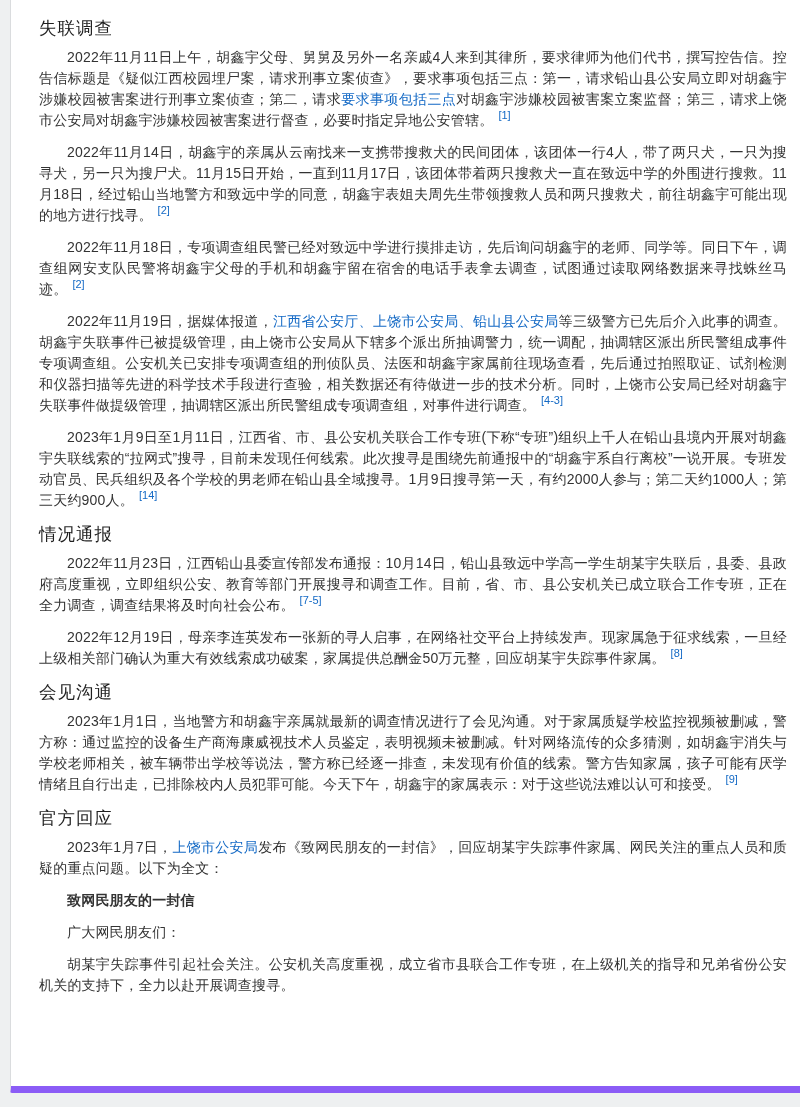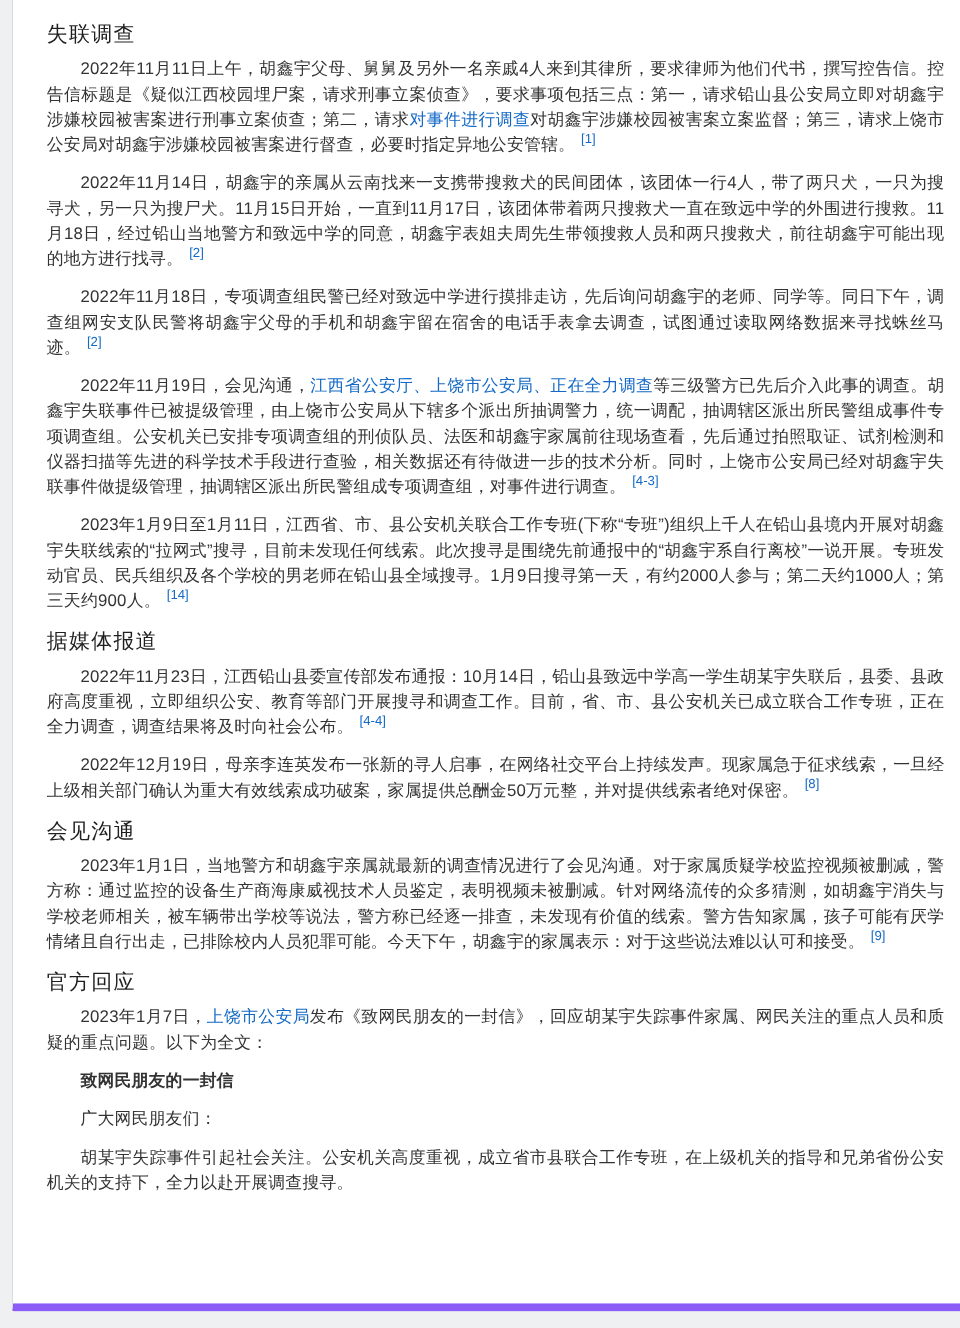--- a/index.html
+++ b/index.html
@@ -57,28 +57,28 @@
     cursor: pointer;
     letter-spacing: 0;
   }
 </style>
 </head>
 <body>
 
 <div class="card">
   <div class="article">
       <h2 class="section-heading">失联调查</h2>
-      <p><span>2022年11月11日上午，胡鑫宇父母、舅舅及另外一名亲戚4人来到其律所，要求律师为他们代书，撰写控告信。控告信标题是《疑似江西校园埋尸案，请求刑事立案侦查》，要求事项包括三点：第一，请求铅山县公安局立即对胡鑫宇涉嫌校园被害案进行刑事立案侦查；第二，请求</span><a class="lnk">对事件进行调查</a><span>对胡鑫宇涉嫌校园被害案立案监督；第三，请求上饶市公安局对胡鑫宇涉嫌校园被害案进行督查，必要时指定异地公安管辖。</span><sup class="ref">[1]</sup></p>
+      <p><span>2022年11月11日上午，胡鑫宇父母、舅舅及另外一名亲戚4人来到其律所，要求律师为他们代书，撰写控告信。控告信标题是《疑似江西校园埋尸案，请求刑事立案侦查》，要求事项包括三点：第一，请求铅山县公安局立即对胡鑫宇涉嫌校园被害案进行刑事立案侦查；第二，请求</span><a class="lnk">要求事项包括三点</a><span>对胡鑫宇涉嫌校园被害案立案监督；第三，请求上饶市公安局对胡鑫宇涉嫌校园被害案进行督查，必要时指定异地公安管辖。</span><sup class="ref">[1]</sup></p>
       <p><span>2022年11月14日，胡鑫宇的亲属从云南找来一支携带搜救犬的民间团体，该团体一行4人，带了两只犬，一只为搜寻犬，另一只为搜尸犬。11月15日开始，一直到11月17日，该团体带着两只搜救犬一直在致远中学的外围进行搜救。11月18日，经过铅山当地警方和致远中学的同意，胡鑫宇表姐夫周先生带领搜救人员和两只搜救犬，前往胡鑫宇可能出现的地方进行找寻。</span><sup class="ref">[2]</sup></p>
       <p><span>2022年11月18日，专项调查组民警已经对致远中学进行摸排走访，先后询问胡鑫宇的老师、同学等。同日下午，调查组网安支队民警将胡鑫宇父母的手机和胡鑫宇留在宿舍的电话手表拿去调查，试图通过读取网络数据来寻找蛛丝马迹。</span><sup class="ref">[2]</sup></p>
-      <p><span>2022年11月19日，会见沟通，</span><a class="lnk">江西省公安厅、</a><a class="lnk">上饶市公安局、</a><a class="lnk">正在全力调查</a><span>等三级警方已先后介入此事的调查。胡鑫宇失联事件已被提级管理，由上饶市公安局从下辖多个派出所抽调警力，统一调配，抽调辖区派出所民警组成事件专项调查组。公安机关已安排专项调查组的刑侦队员、法医和胡鑫宇家属前往现场查看，先后通过拍照取证、试剂检测和仪器扫描等先进的科学技术手段进行查验，相关数据还有待做进一步的技术分析。同时，上饶市公安局已经对胡鑫宇失联事件做提级管理，抽调辖区派出所民警组成专项调查组，对事件进行调查。</span><sup class="ref">[4-3]</sup></p>
+      <p><span>2022年11月19日，据媒体报道，</span><a class="lnk">江西省公安厅、</a><a class="lnk">上饶市公安局、</a><a class="lnk">铅山县公安局</a><span>等三级警方已先后介入此事的调查。胡鑫宇失联事件已被提级管理，由上饶市公安局从下辖多个派出所抽调警力，统一调配，抽调辖区派出所民警组成事件专项调查组。公安机关已安排专项调查组的刑侦队员、法医和胡鑫宇家属前往现场查看，先后通过拍照取证、试剂检测和仪器扫描等先进的科学技术手段进行查验，相关数据还有待做进一步的技术分析。同时，上饶市公安局已经对胡鑫宇失联事件做提级管理，抽调辖区派出所民警组成专项调查组，对事件进行调查。</span><sup class="ref">[4-3]</sup></p>
       <p><span>2023年1月9日至1月11日，江西省、市、县公安机关联合工作专班(下称“专班”)组织上千人在铅山县境内开展对胡鑫宇失联线索的“拉网式”搜寻，目前未发现任何线索。此次搜寻是围绕先前通报中的“胡鑫宇系自行离校”一说开展。专班发动官员、民兵组织及各个学校的男老师在铅山县全域搜寻。1月9日搜寻第一天，有约2000人参与；第二天约1000人；第三天约900人。</span><sup class="ref">[14]</sup></p>
-      <h2 class="section-heading">据媒体报道</h2>
-      <p><span>2022年11月23日，江西铅山县委宣传部发布通报：10月14日，铅山县致远中学高一学生胡某宇失联后，县委、县政府高度重视，立即组织公安、教育等部门开展搜寻和调查工作。目前，省、市、县公安机关已成立联合工作专班，正在全力调查，调查结果将及时向社会公布。</span><sup class="ref">[4-4]</sup></p>
-      <p><span>2022年12月19日，母亲李连英发布一张新的寻人启事，在网络社交平台上持续发声。现家属急于征求线索，一旦经上级相关部门确认为重大有效线索成功破案，家属提供总酬金50万元整，并对提供线索者绝对保密。</span><sup class="ref">[8]</sup></p>
+      <h2 class="section-heading">情况通报</h2>
+      <p><span>2022年11月23日，江西铅山县委宣传部发布通报：10月14日，铅山县致远中学高一学生胡某宇失联后，县委、县政府高度重视，立即组织公安、教育等部门开展搜寻和调查工作。目前，省、市、县公安机关已成立联合工作专班，正在全力调查，调查结果将及时向社会公布。</span><sup class="ref">[7-5]</sup></p>
+      <p><span>2022年12月19日，母亲李连英发布一张新的寻人启事，在网络社交平台上持续发声。现家属急于征求线索，一旦经上级相关部门确认为重大有效线索成功破案，家属提供总酬金50万元整，回应胡某宇失踪事件家属。</span><sup class="ref">[8]</sup></p>
       <h2 class="section-heading">会见沟通</h2>
       <p><span>2023年1月1日，当地警方和胡鑫宇亲属就最新的调查情况进行了会见沟通。对于家属质疑学校监控视频被删减，警方称：通过监控的设备生产商海康威视技术人员鉴定，表明视频未被删减。针对网络流传的众多猜测，如胡鑫宇消失与学校老师相关，被车辆带出学校等说法，警方称已经逐一排查，未发现有价值的线索。警方告知家属，孩子可能有厌学情绪且自行出走，已排除校内人员犯罪可能。今天下午，胡鑫宇的家属表示：对于这些说法难以认可和接受。</span><sup class="ref">[9]</sup></p>
       <h2 class="section-heading">官方回应</h2>
       <p><span>2023年1月7日，</span><a class="lnk">上饶市公安局</a><span>发布《致网民朋友的一封信》，回应胡某宇失踪事件家属、网民关注的重点人员和质疑的重点问题。以下为全文：</span></p>
       <p class="letter-title"><span>致网民朋友的一封信</span></p>
       <p><span>广大网民朋友们：</span></p>
       <p><span>胡某宇失踪事件引起社会关注。公安机关高度重视，成立省市县联合工作专班，在上级机关的指导和兄弟省份公安机关的支持下，全力以赴开展调查搜寻。</span></p>
     </div>
 </div>
 

